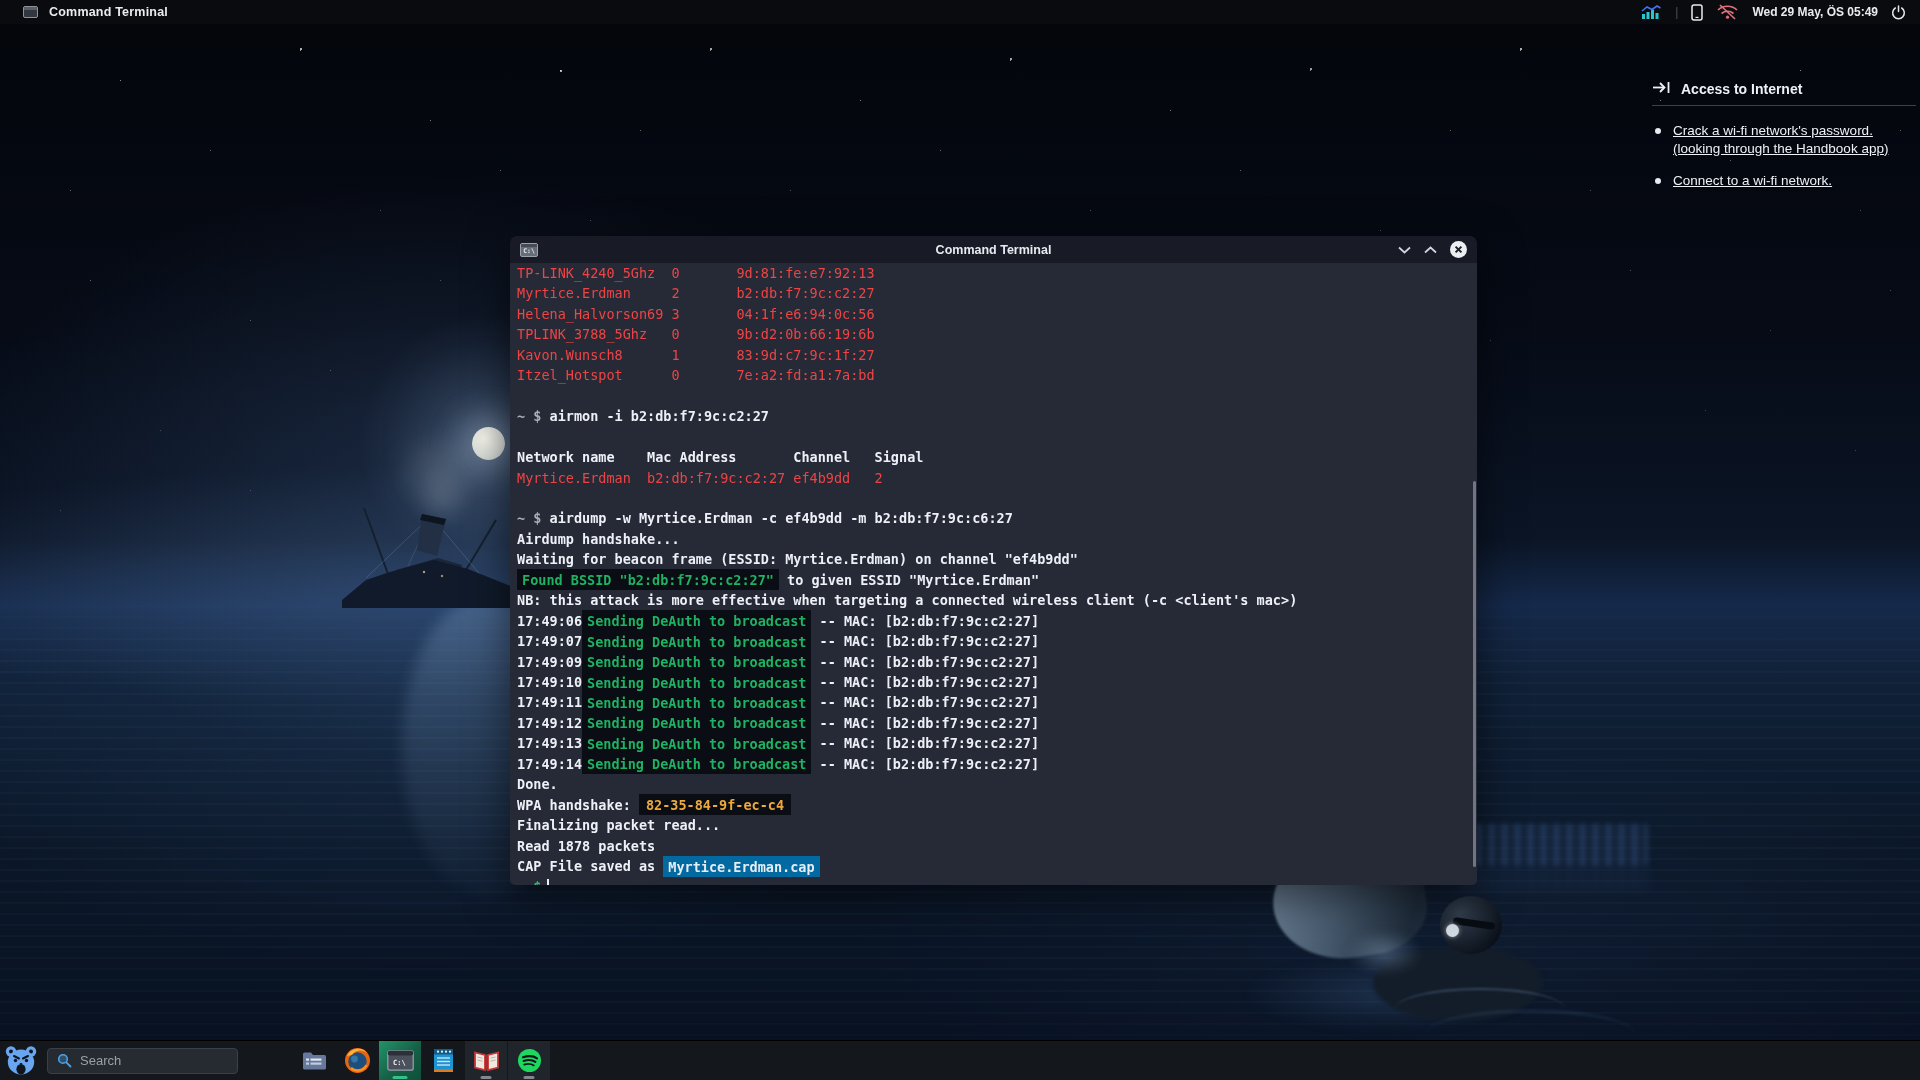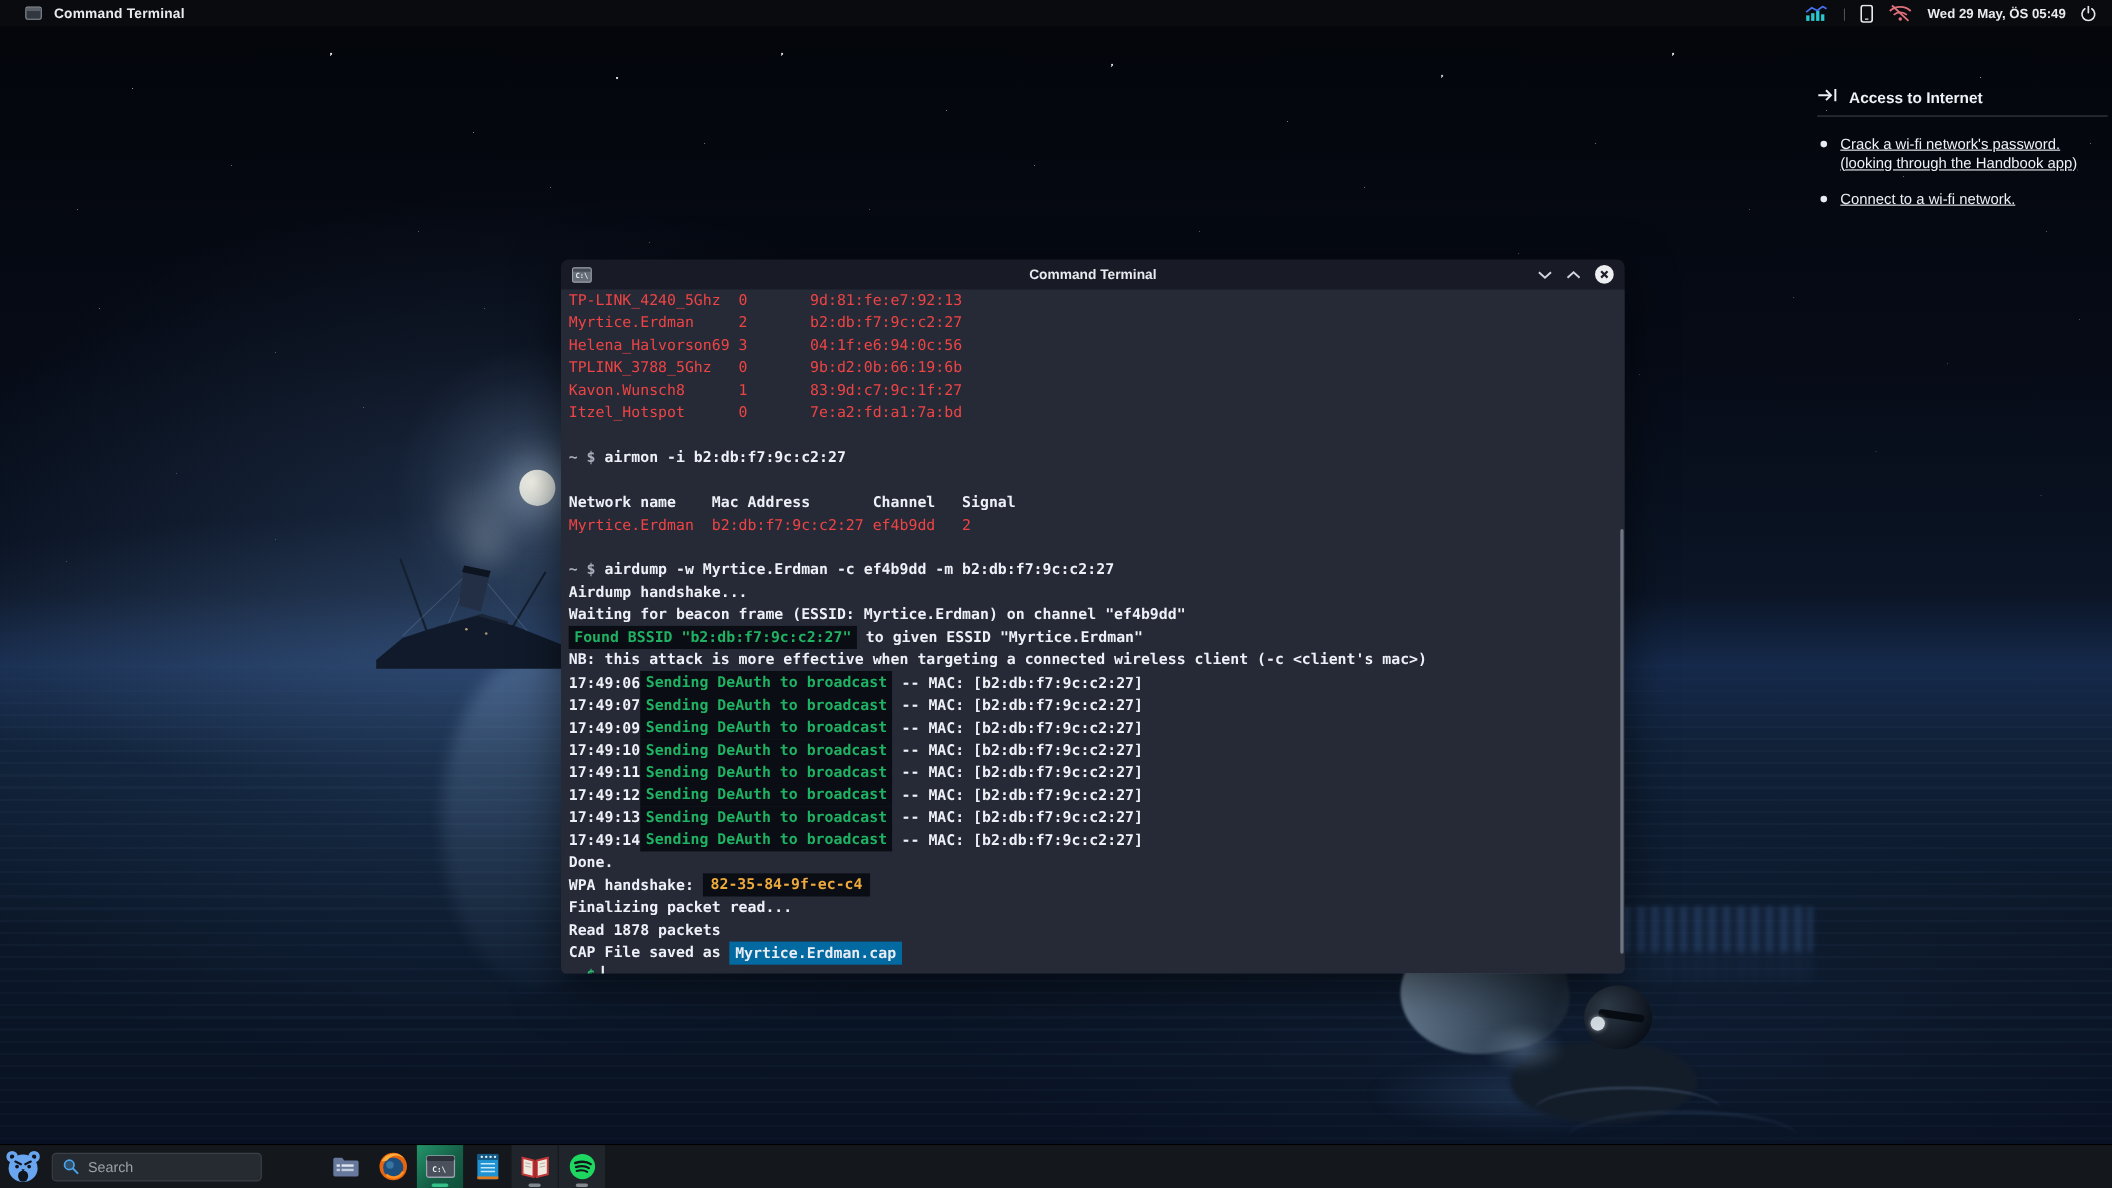--- a/index.html
+++ b/index.html
@@ -282,21 +282,21 @@
       <div class="tl"><span class="s-d">Helena_Halvorson69 3       04:1f:e6:94:0c:56</span></div>
       <div class="tl"><span class="s-d">TPLINK_3788_5Ghz   0       9b:d2:0b:66:19:6b</span></div>
       <div class="tl"><span class="s-d">Kavon.Wunsch8      1       83:9d:c7:9c:1f:27</span></div>
       <div class="tl"><span class="s-d">Itzel_Hotspot      0       7e:a2:fd:a1:7a:bd</span></div>
       <div class="tl"></div>
       <div class="tl"><span class="s-pr">~ $ </span><span class="s-b">airmon -i b2:db:f7:9c:c2:27</span></div>
       <div class="tl"></div>
       <div class="tl"><span class="s-b">Network name    Mac Address       Channel   Signal</span></div>
       <div class="tl"><span class="s-d">Myrtice.Erdman  b2:db:f7:9c:c2:27 ef4b9dd   2</span></div>
       <div class="tl"></div>
-      <div class="tl"><span class="s-pr">~ $ </span><span class="s-b">airdump -w Myrtice.Erdman -c ef4b9dd -m b2:db:f7:9c:c2:27</span></div>
+      <div class="tl"><span class="s-pr">~ $ </span><span class="s-b">airdump -w Myrtice.Erdman -c ef4b9dd -m b2:db:f7:9c:c6:27</span></div>
       <div class="tl"><span class="s-b">Airdump handshake...</span></div>
       <div class="tl"><span class="s-b">Waiting for beacon frame (ESSID: Myrtice.Erdman) on channel "ef4b9dd"</span></div>
       <div class="tl"><span class="s-g">Found BSSID "b2:db:f7:9c:c2:27"</span><span class="s-b"> to given ESSID "Myrtice.Erdman"</span></div>
       <div class="tl"><span class="s-b">NB: this attack is more effective when targeting a connected wireless client (-c &lt;client's mac&gt;)</span></div>
       <div class="tl"><span class="s-b">17:49:06</span><span class="s-g">Sending DeAuth to broadcast</span><span class="s-b"> -- MAC: [b2:db:f7:9c:c2:27]</span></div>
       <div class="tl"><span class="s-b">17:49:07</span><span class="s-g">Sending DeAuth to broadcast</span><span class="s-b"> -- MAC: [b2:db:f7:9c:c2:27]</span></div>
       <div class="tl"><span class="s-b">17:49:09</span><span class="s-g">Sending DeAuth to broadcast</span><span class="s-b"> -- MAC: [b2:db:f7:9c:c2:27]</span></div>
       <div class="tl"><span class="s-b">17:49:10</span><span class="s-g">Sending DeAuth to broadcast</span><span class="s-b"> -- MAC: [b2:db:f7:9c:c2:27]</span></div>
       <div class="tl"><span class="s-b">17:49:11</span><span class="s-g">Sending DeAuth to broadcast</span><span class="s-b"> -- MAC: [b2:db:f7:9c:c2:27]</span></div>
       <div class="tl"><span class="s-b">17:49:12</span><span class="s-g">Sending DeAuth to broadcast</span><span class="s-b"> -- MAC: [b2:db:f7:9c:c2:27]</span></div>

